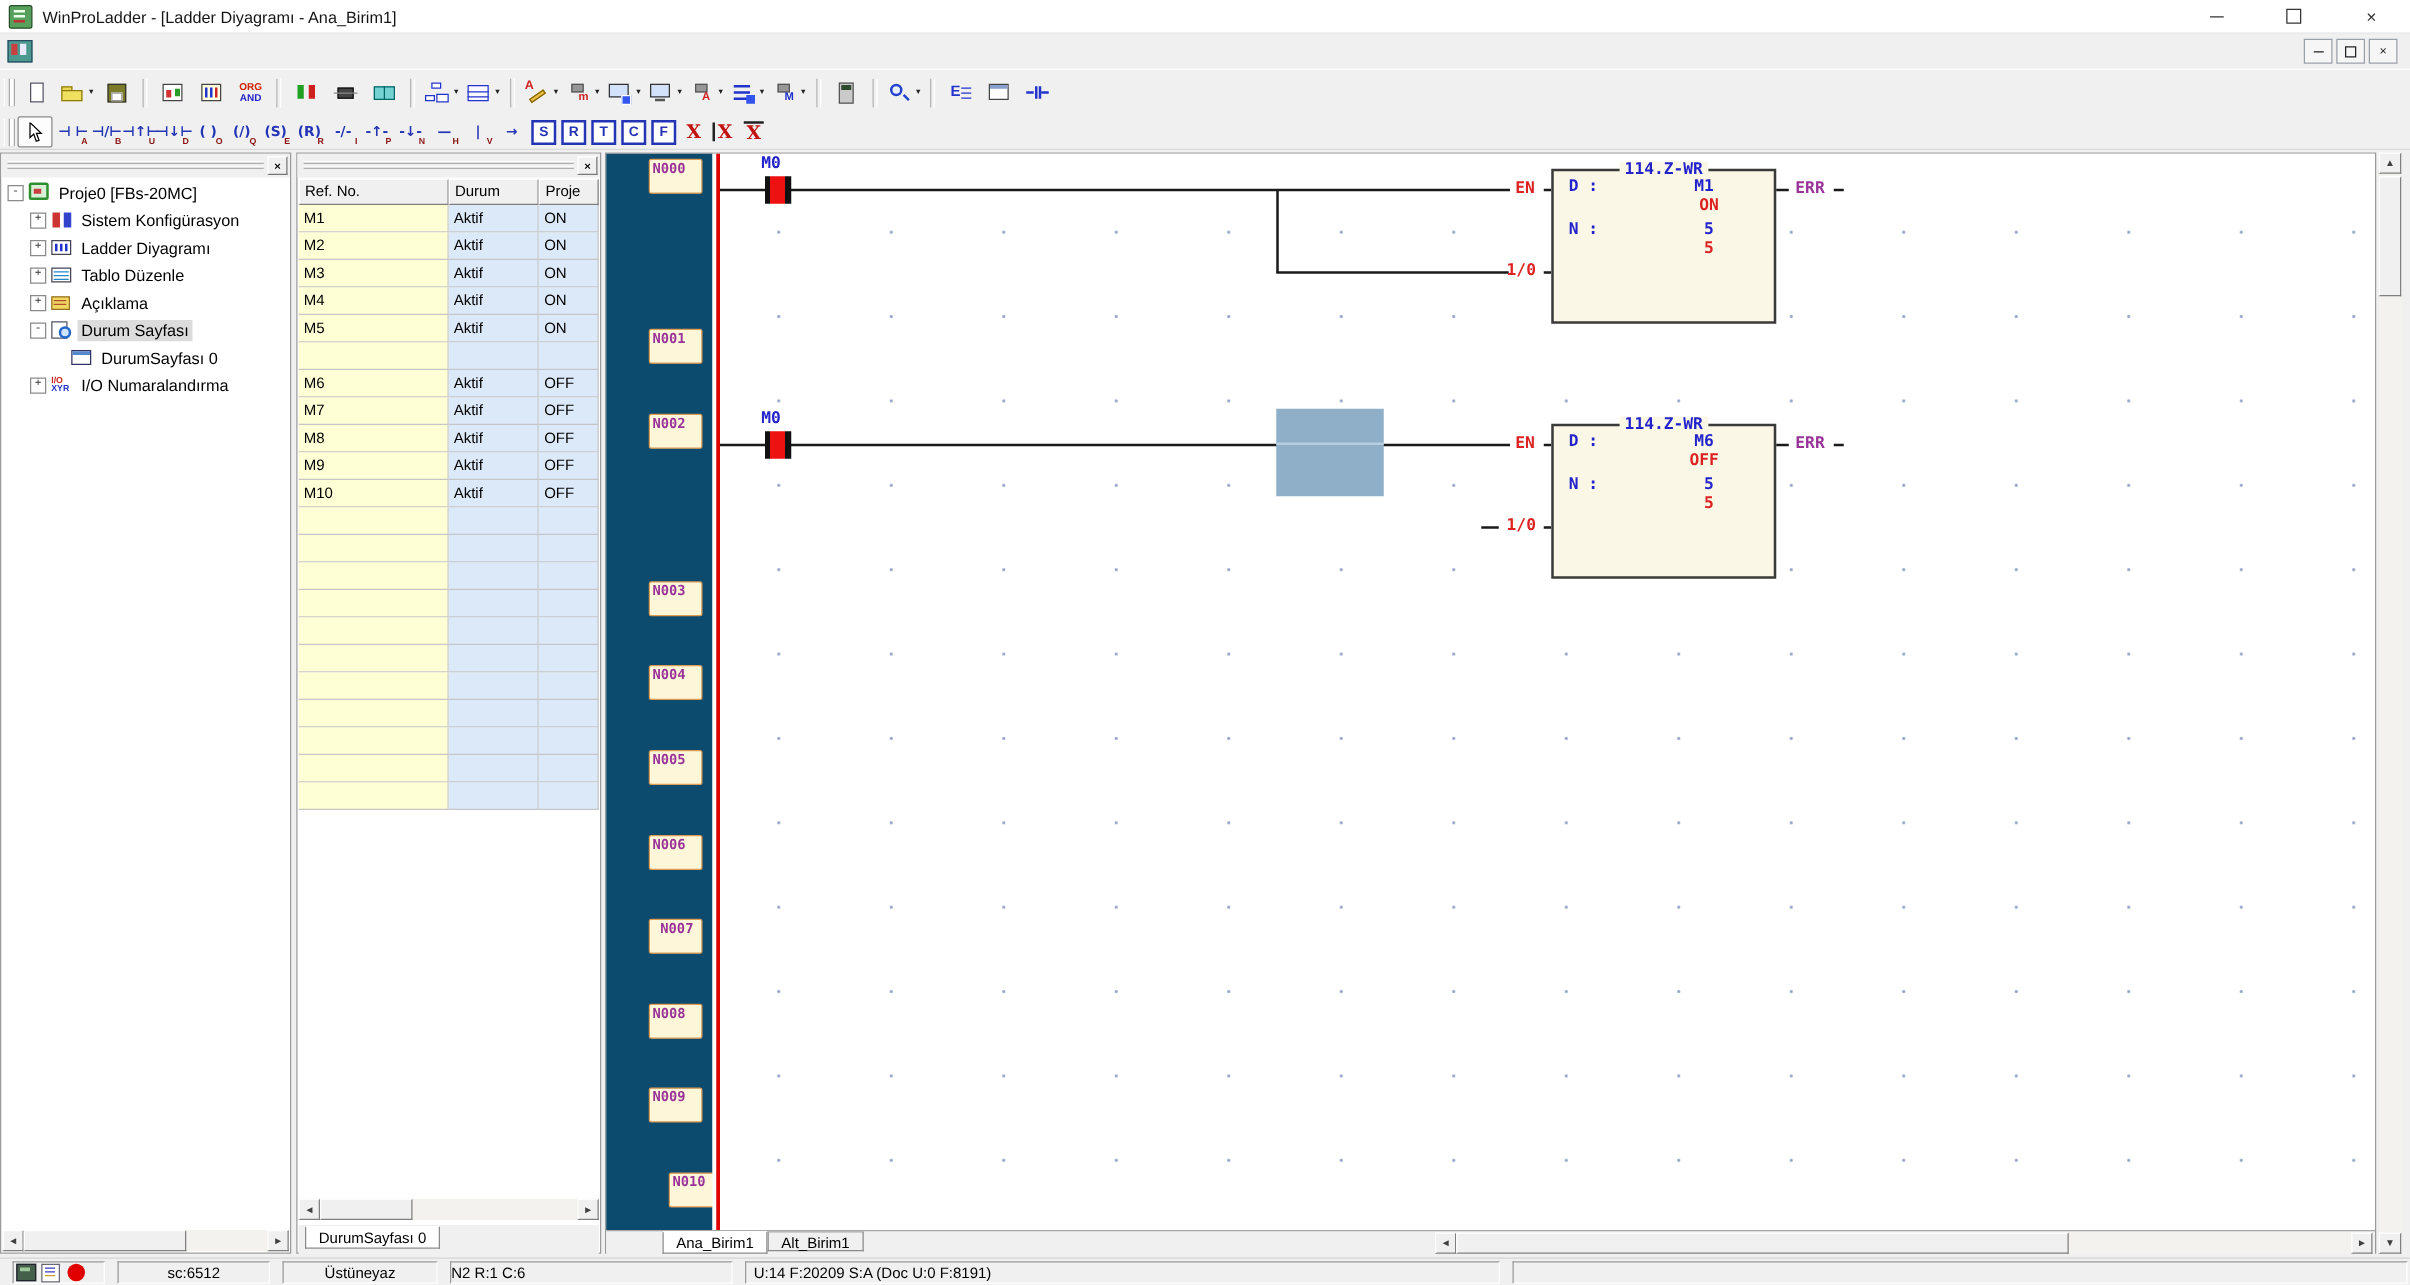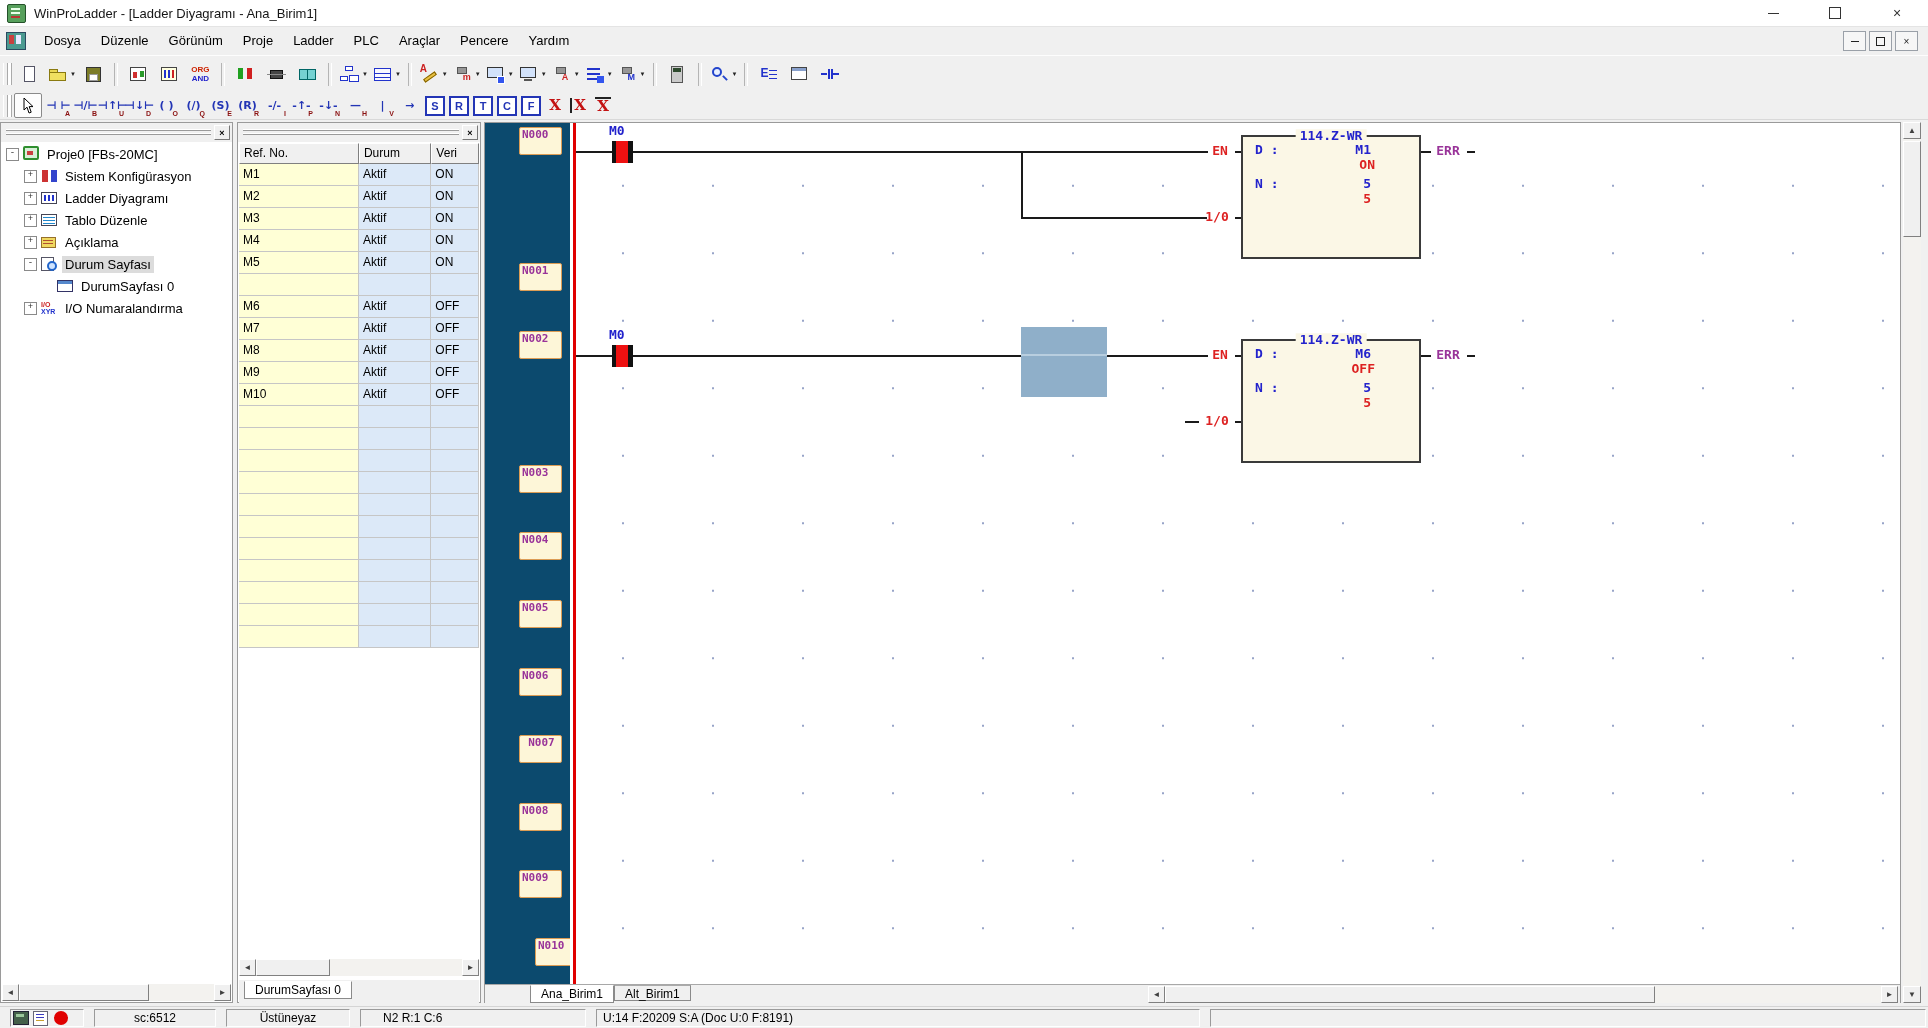--- a/index.html
+++ b/index.html
@@ -232,31 +232,20 @@
         <div class="glyph-box"></div>
       </div>
     <div class="win-btn">
         <span class="glyph-x">×</span>
       </div>
   </div>
 </div>
 
 <div class="menubar">
   <div class="menu-appico"></div>
-  <div id="menu-items" style="display:flex;">
-      <span class="menu-item">Dosya</span>
-      <span class="menu-item">Düzenle</span>
-      <span class="menu-item">Görünüm</span>
-      <span class="menu-item">Proje</span>
-      <span class="menu-item">Ladder</span>
-      <span class="menu-item">PLC</span>
-      <span class="menu-item">Araçlar</span>
-      <span class="menu-item">Pencere</span>
-      <span class="menu-item">Yardım</span>
-    </div>
   <div class="mdi-btns">
     <div class="mdi-btn">
         <div class="mdi-min"></div>
       </div>
     <div class="mdi-btn">
         <div class="mdi-box"></div>
       </div>
     <div class="mdi-btn">×</div>
   </div>
 </div>
@@ -504,21 +493,21 @@
 
   <div class="panel" id="tablePanel">
     <div class="panel-head">
       <div class="hgrip"></div>
       <div class="xbtn">×</div>
     </div>
     <div class="tbl" id="tbl">
         <div class="thead">
           <div class="th c0">Ref. No.</div>
           <div class="th c1">Durum</div>
-          <div class="th c2">Veri</div>
+          <div class="th c2">Proje</div>
         </div>
         <div class="trw">
           <div class="td c0">M1</div>
           <div class="td c1">Aktif</div>
           <div class="td c2">ON</div>
         </div>
         <div class="trw">
           <div class="td c0">M2</div>
           <div class="td c1">Aktif</div>
           <div class="td c2">ON</div>
@@ -726,20 +715,20 @@
     <div class="sico1"></div>
     <div class="sico2"></div>
     <div class="redcircle"></div>
   </div>
   <div class="spanel" style="width:122px;justify-content:center;">
     <span>sc:6512</span>
   </div>
   <div class="spanel" style="width:124px;justify-content:center;">
     <span>Üstüneyaz</span>
   </div>
-  <div class="spanel" style="width:226px;padding-left:22px;">
+  <div class="spanel" style="width:226px;padding-left:0;">
     <span>N2 R:1 C:6</span>
   </div>
   <div class="spanel" style="width:604px;padding-left:6px;">
     <span>U:14 F:20209 S:A (Doc U:0 F:8191)</span>
   </div>
   <div class="spanel" style="flex:1;margin-right:2px;"></div>
 </div>
 
 </body></html>

